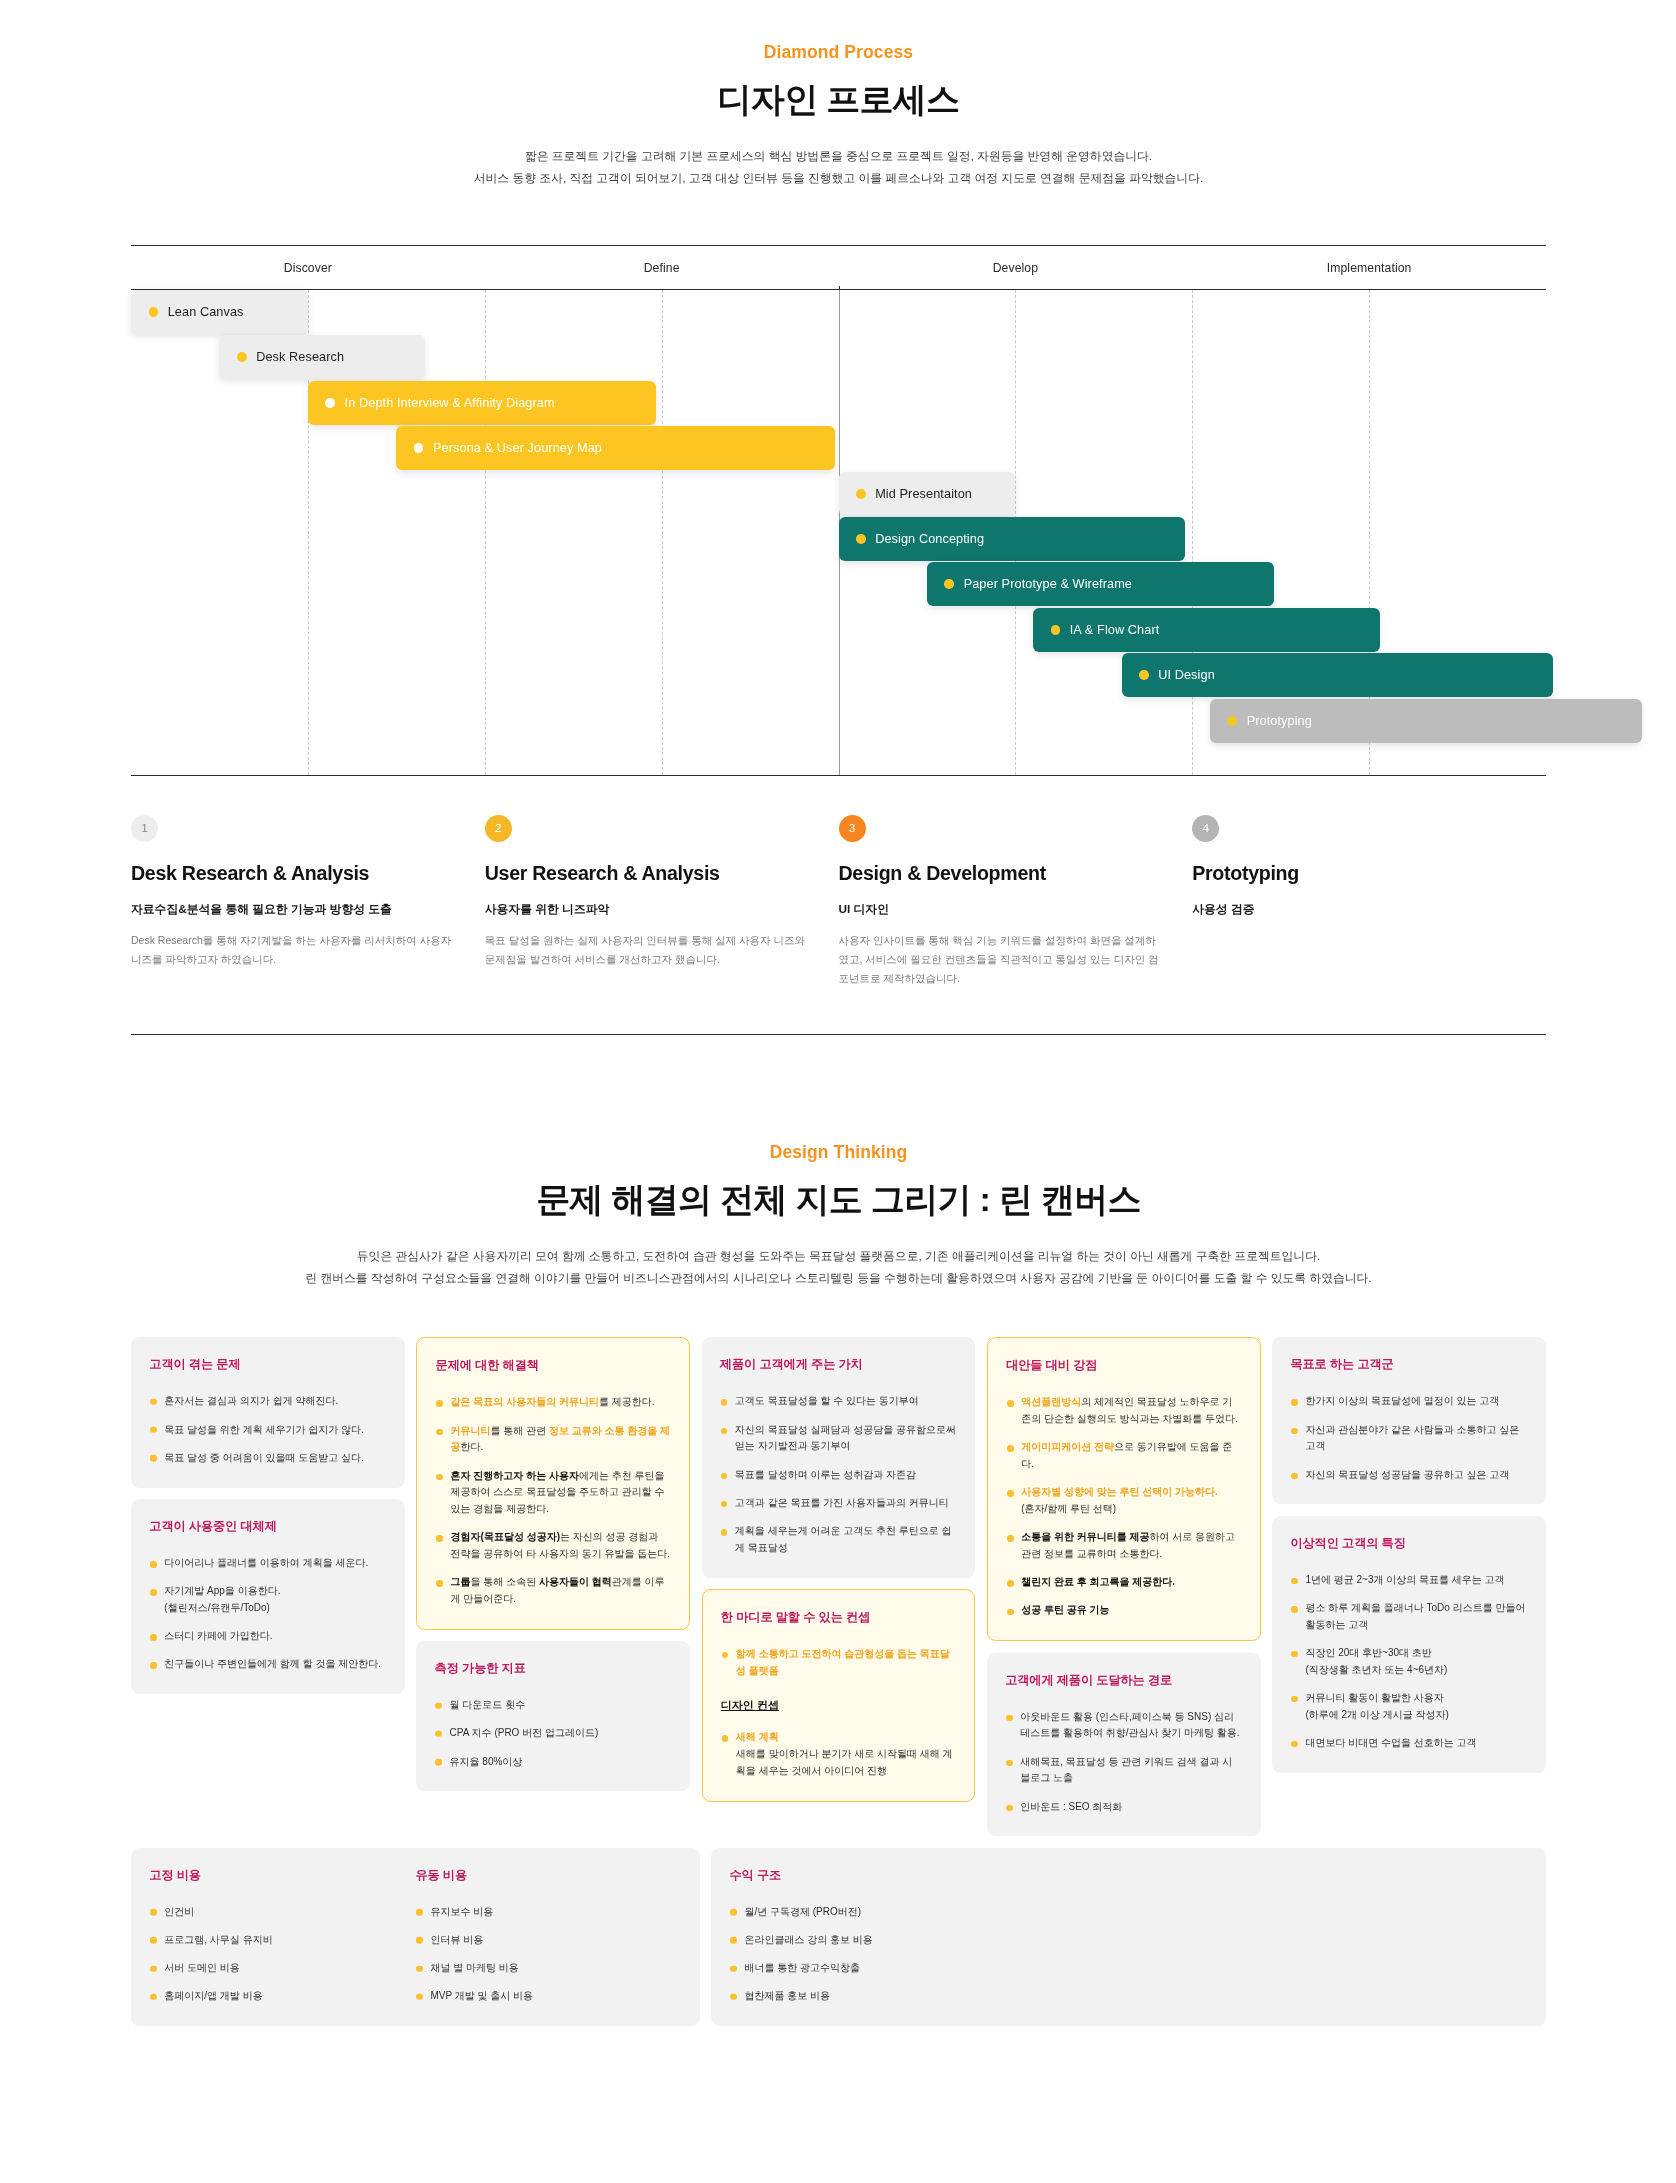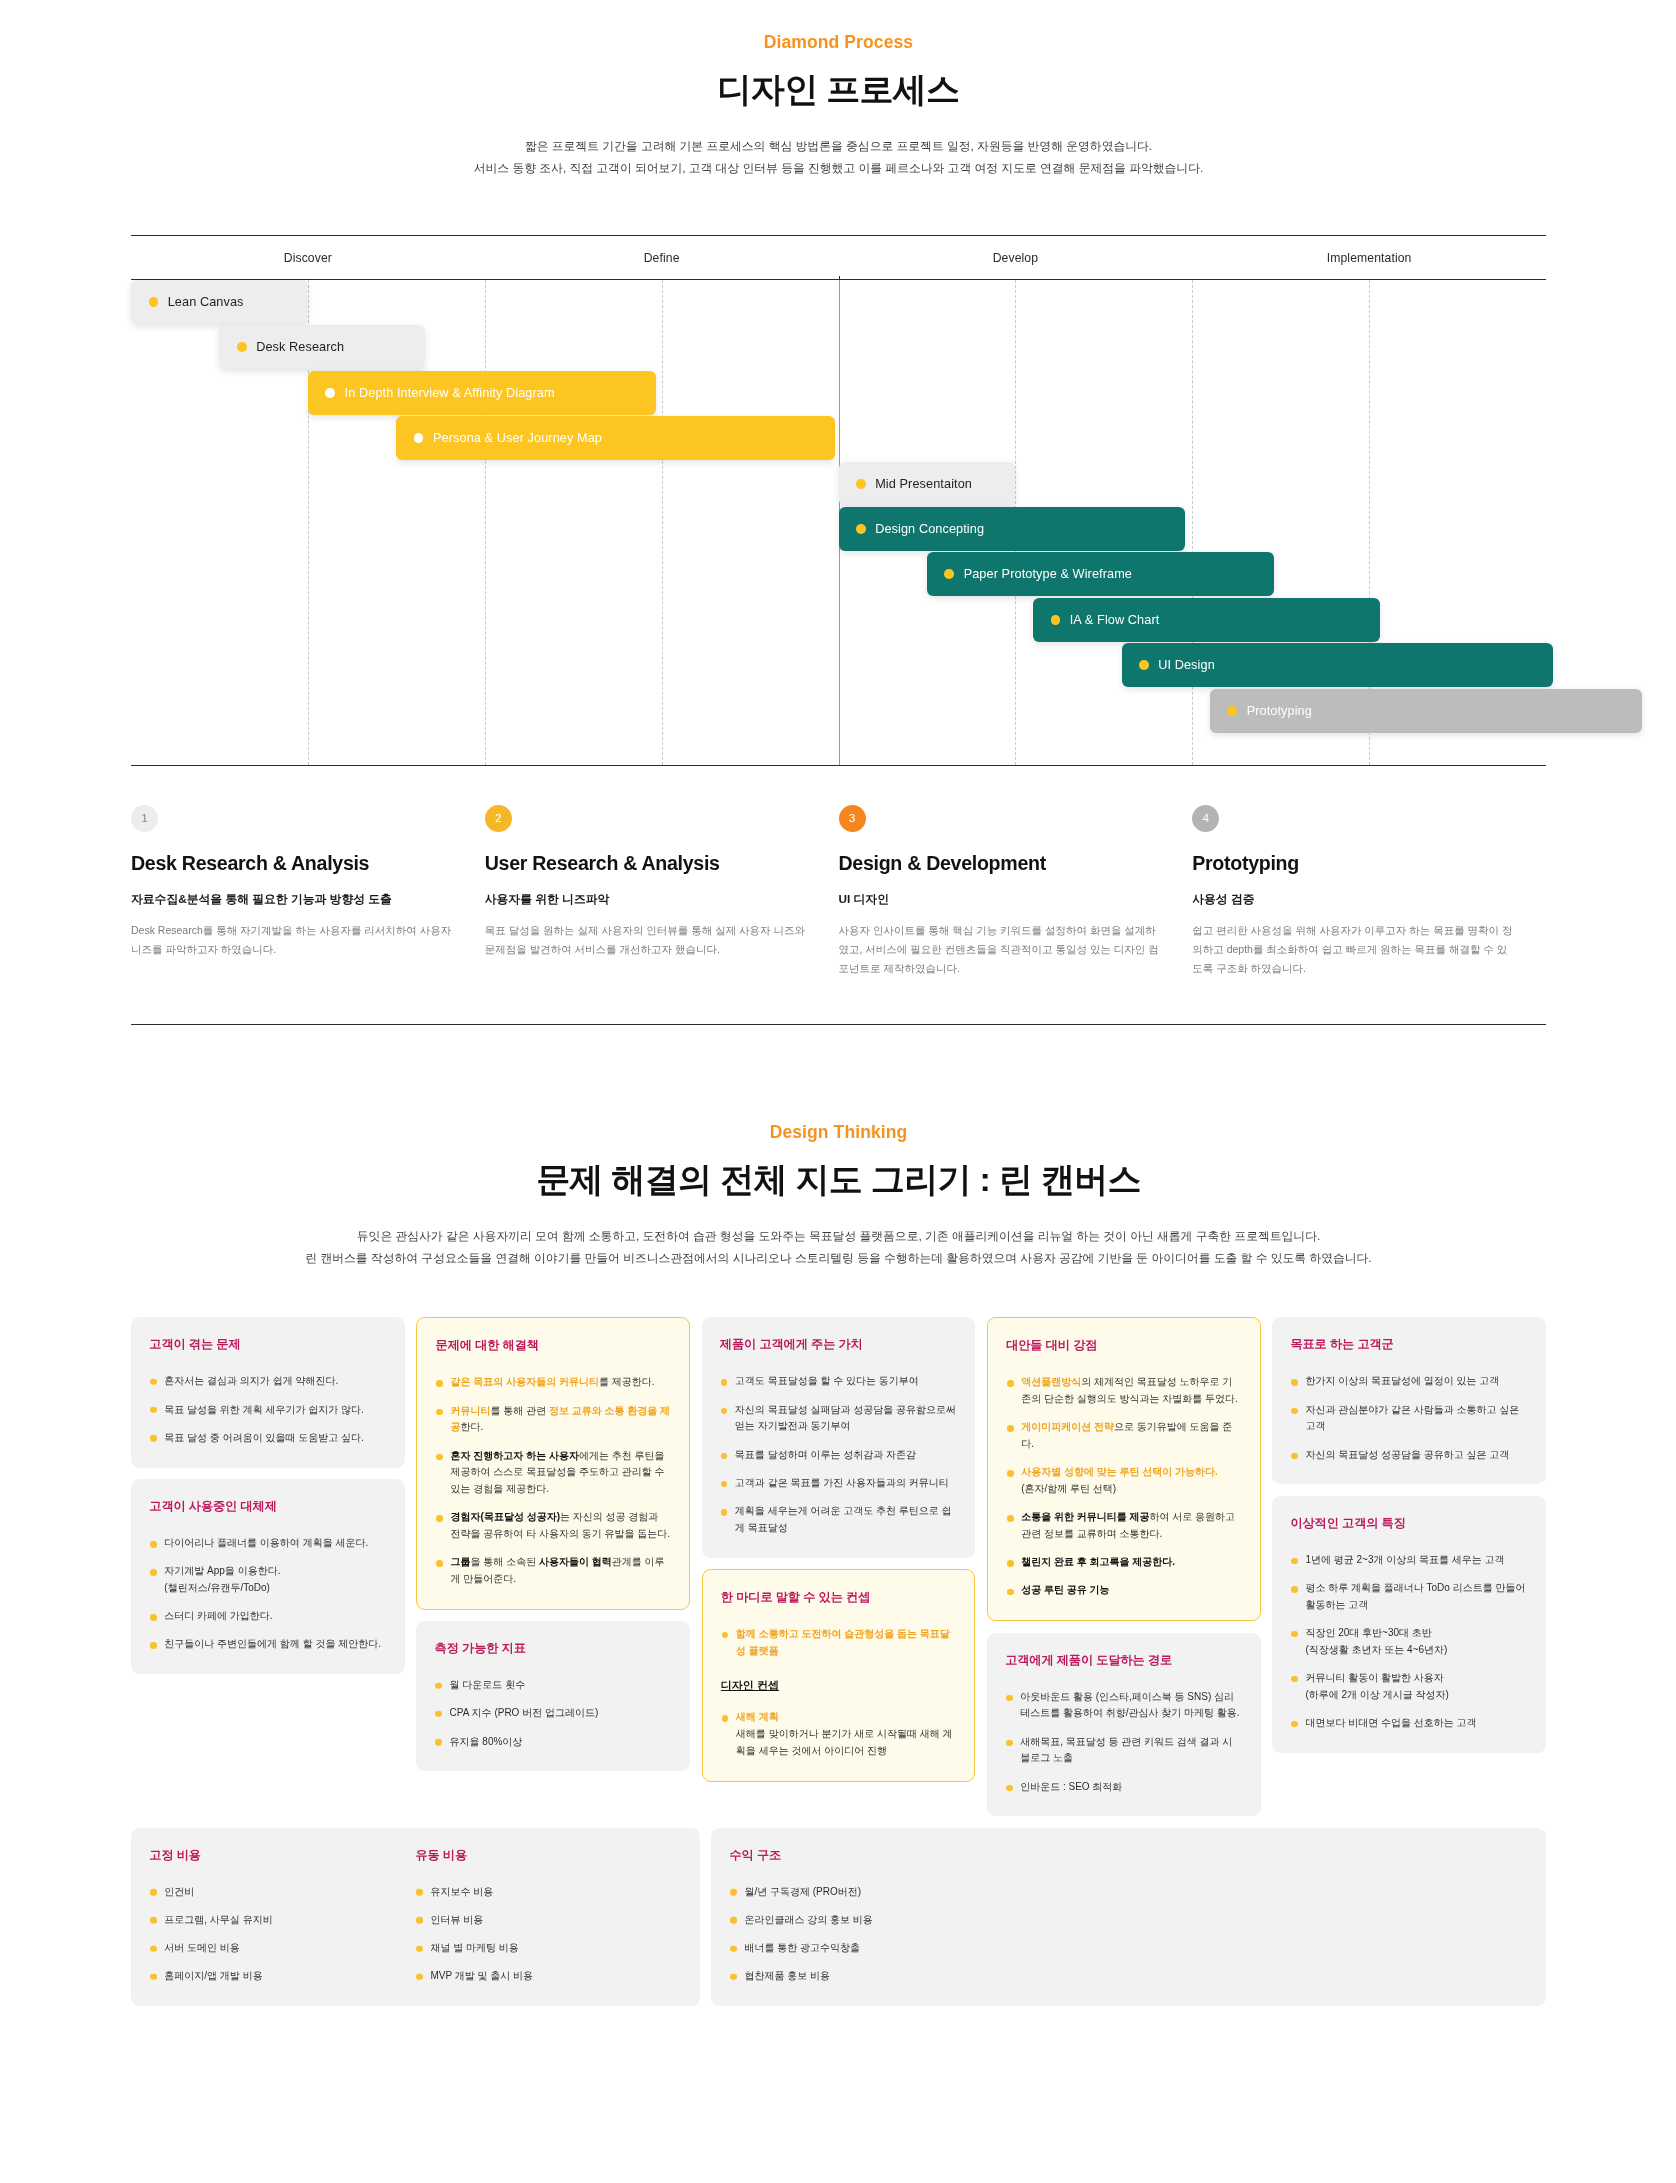--- a/index.html
+++ b/index.html
@@ -11,21 +11,21 @@
   }
   body { padding: 0 0 52px 0; }
 
   
   .sec-head { text-align: center; }
   .eyebrow {
     color: #F5931E;
     font-size: 17.5px;
     font-weight: bold;
     letter-spacing: 0.1px;
-    padding-top: 32px;
+    padding-top: 42px;
   }
   .sec-title {
     font-size: 34px;
     font-weight: bold;
     letter-spacing: -0.7px;
     margin-top: 14px;
     color: #111;
   }
   .sec-desc {
     margin-top: 23px;
@@ -268,21 +268,20 @@
     <div class="step">
       <div class="step-num n3">3</div>
       <div class="step-title">Design &amp; Development</div>
       <div class="step-sub">UI 디자인</div>
       <div class="step-body">사용자 인사이트를 통해 핵심 기능 키워드를 설정하여 화면을 설계하였고, 서비스에 필요한 컨텐츠들을 직관적이고 통일성 있는 디자인 컴포넌트로 제작하였습니다.</div>
     </div>
     <div class="step">
       <div class="step-num n4">4</div>
       <div class="step-title">Prototyping</div>
       <div class="step-sub">사용성 검증</div>
-      <div class="step-body">쉽고 편리한 사용성을 위해 사용자가 이루고자 하는 목표를 명확이 정의하고 depth를 최소화하여 쉽고 빠르게 원하는 목표를 해결할 수 있도록 구조화 하였습니다.</div>
     </div>
   </div>
 
 <div class="divider"></div>
 
 <div class="sec-head sec2">
   <div class="eyebrow">Design Thinking</div>
   <h1 class="sec-title">문제 해결의 전체 지도 그리기 : 린 캔버스</h1>
   <div class="sec-desc">
     <div>듀잇은 관심사가 같은 사용자끼리 모여 함께 소통하고, 도전하여 습관 형성을 도와주는 목표달성 플랫폼으로, 기존 애플리케이션을 리뉴얼 하는 것이 아닌 새롭게 구축한 프로젝트입니다.</div>

